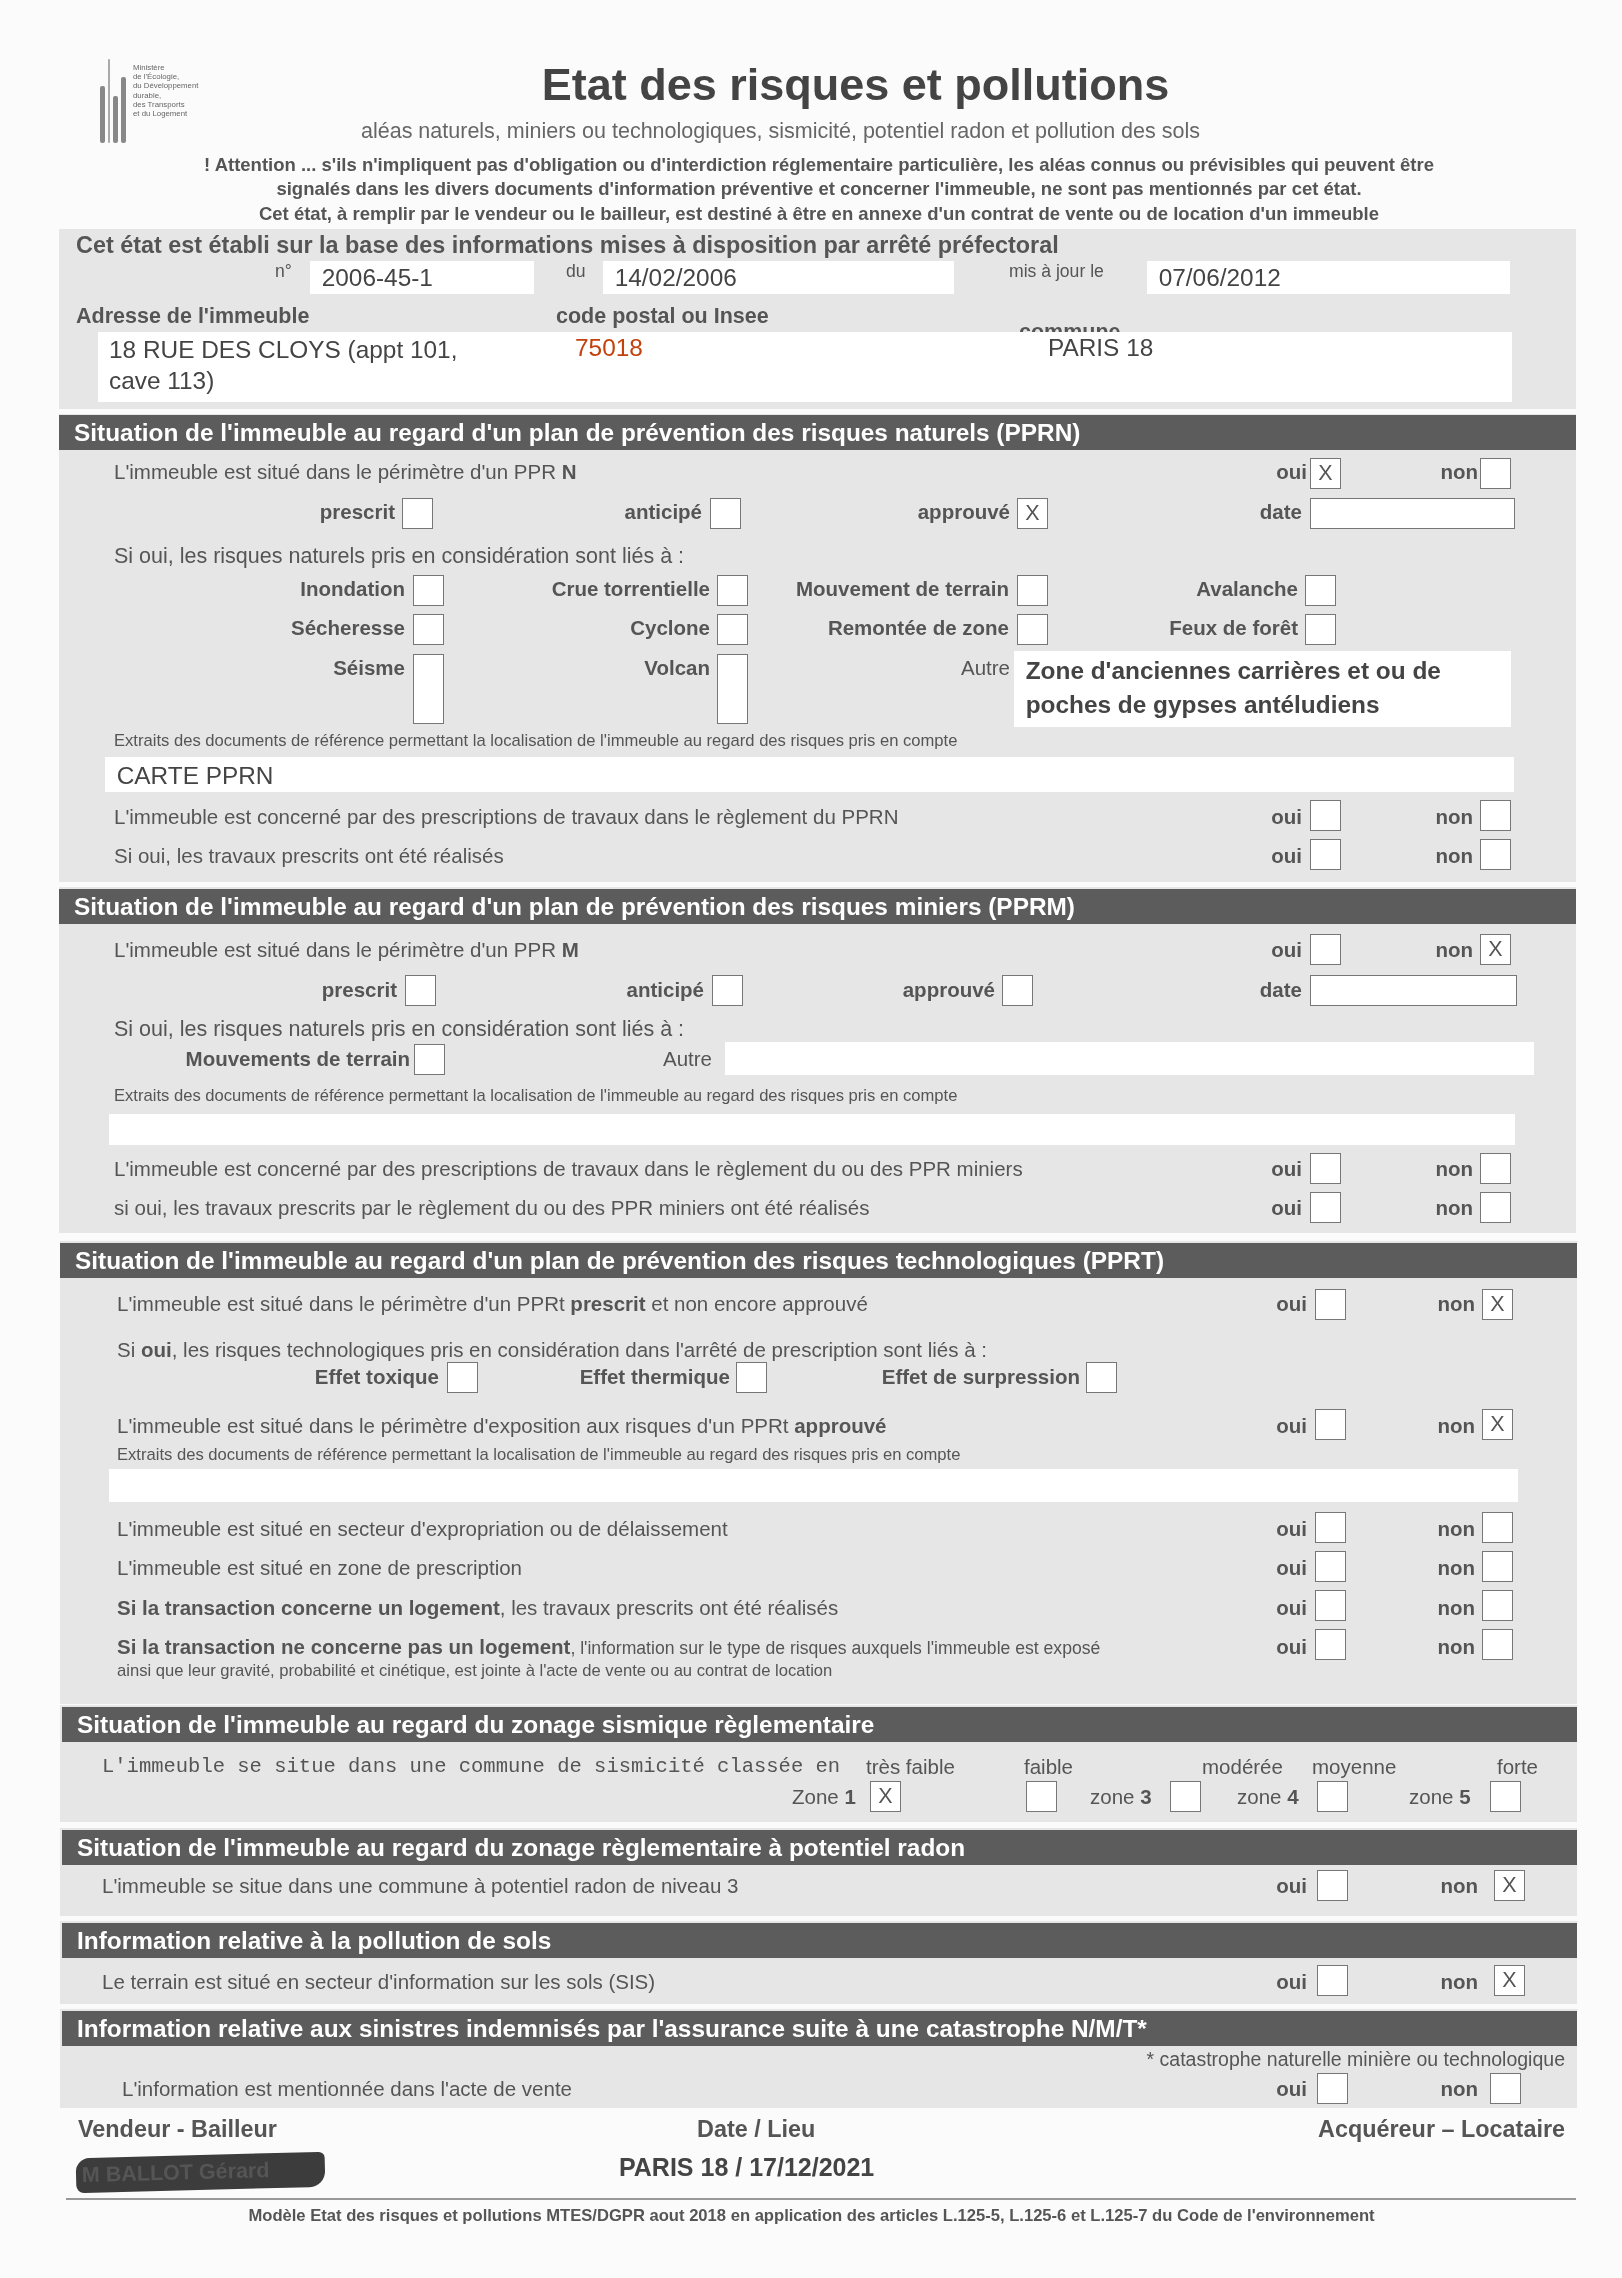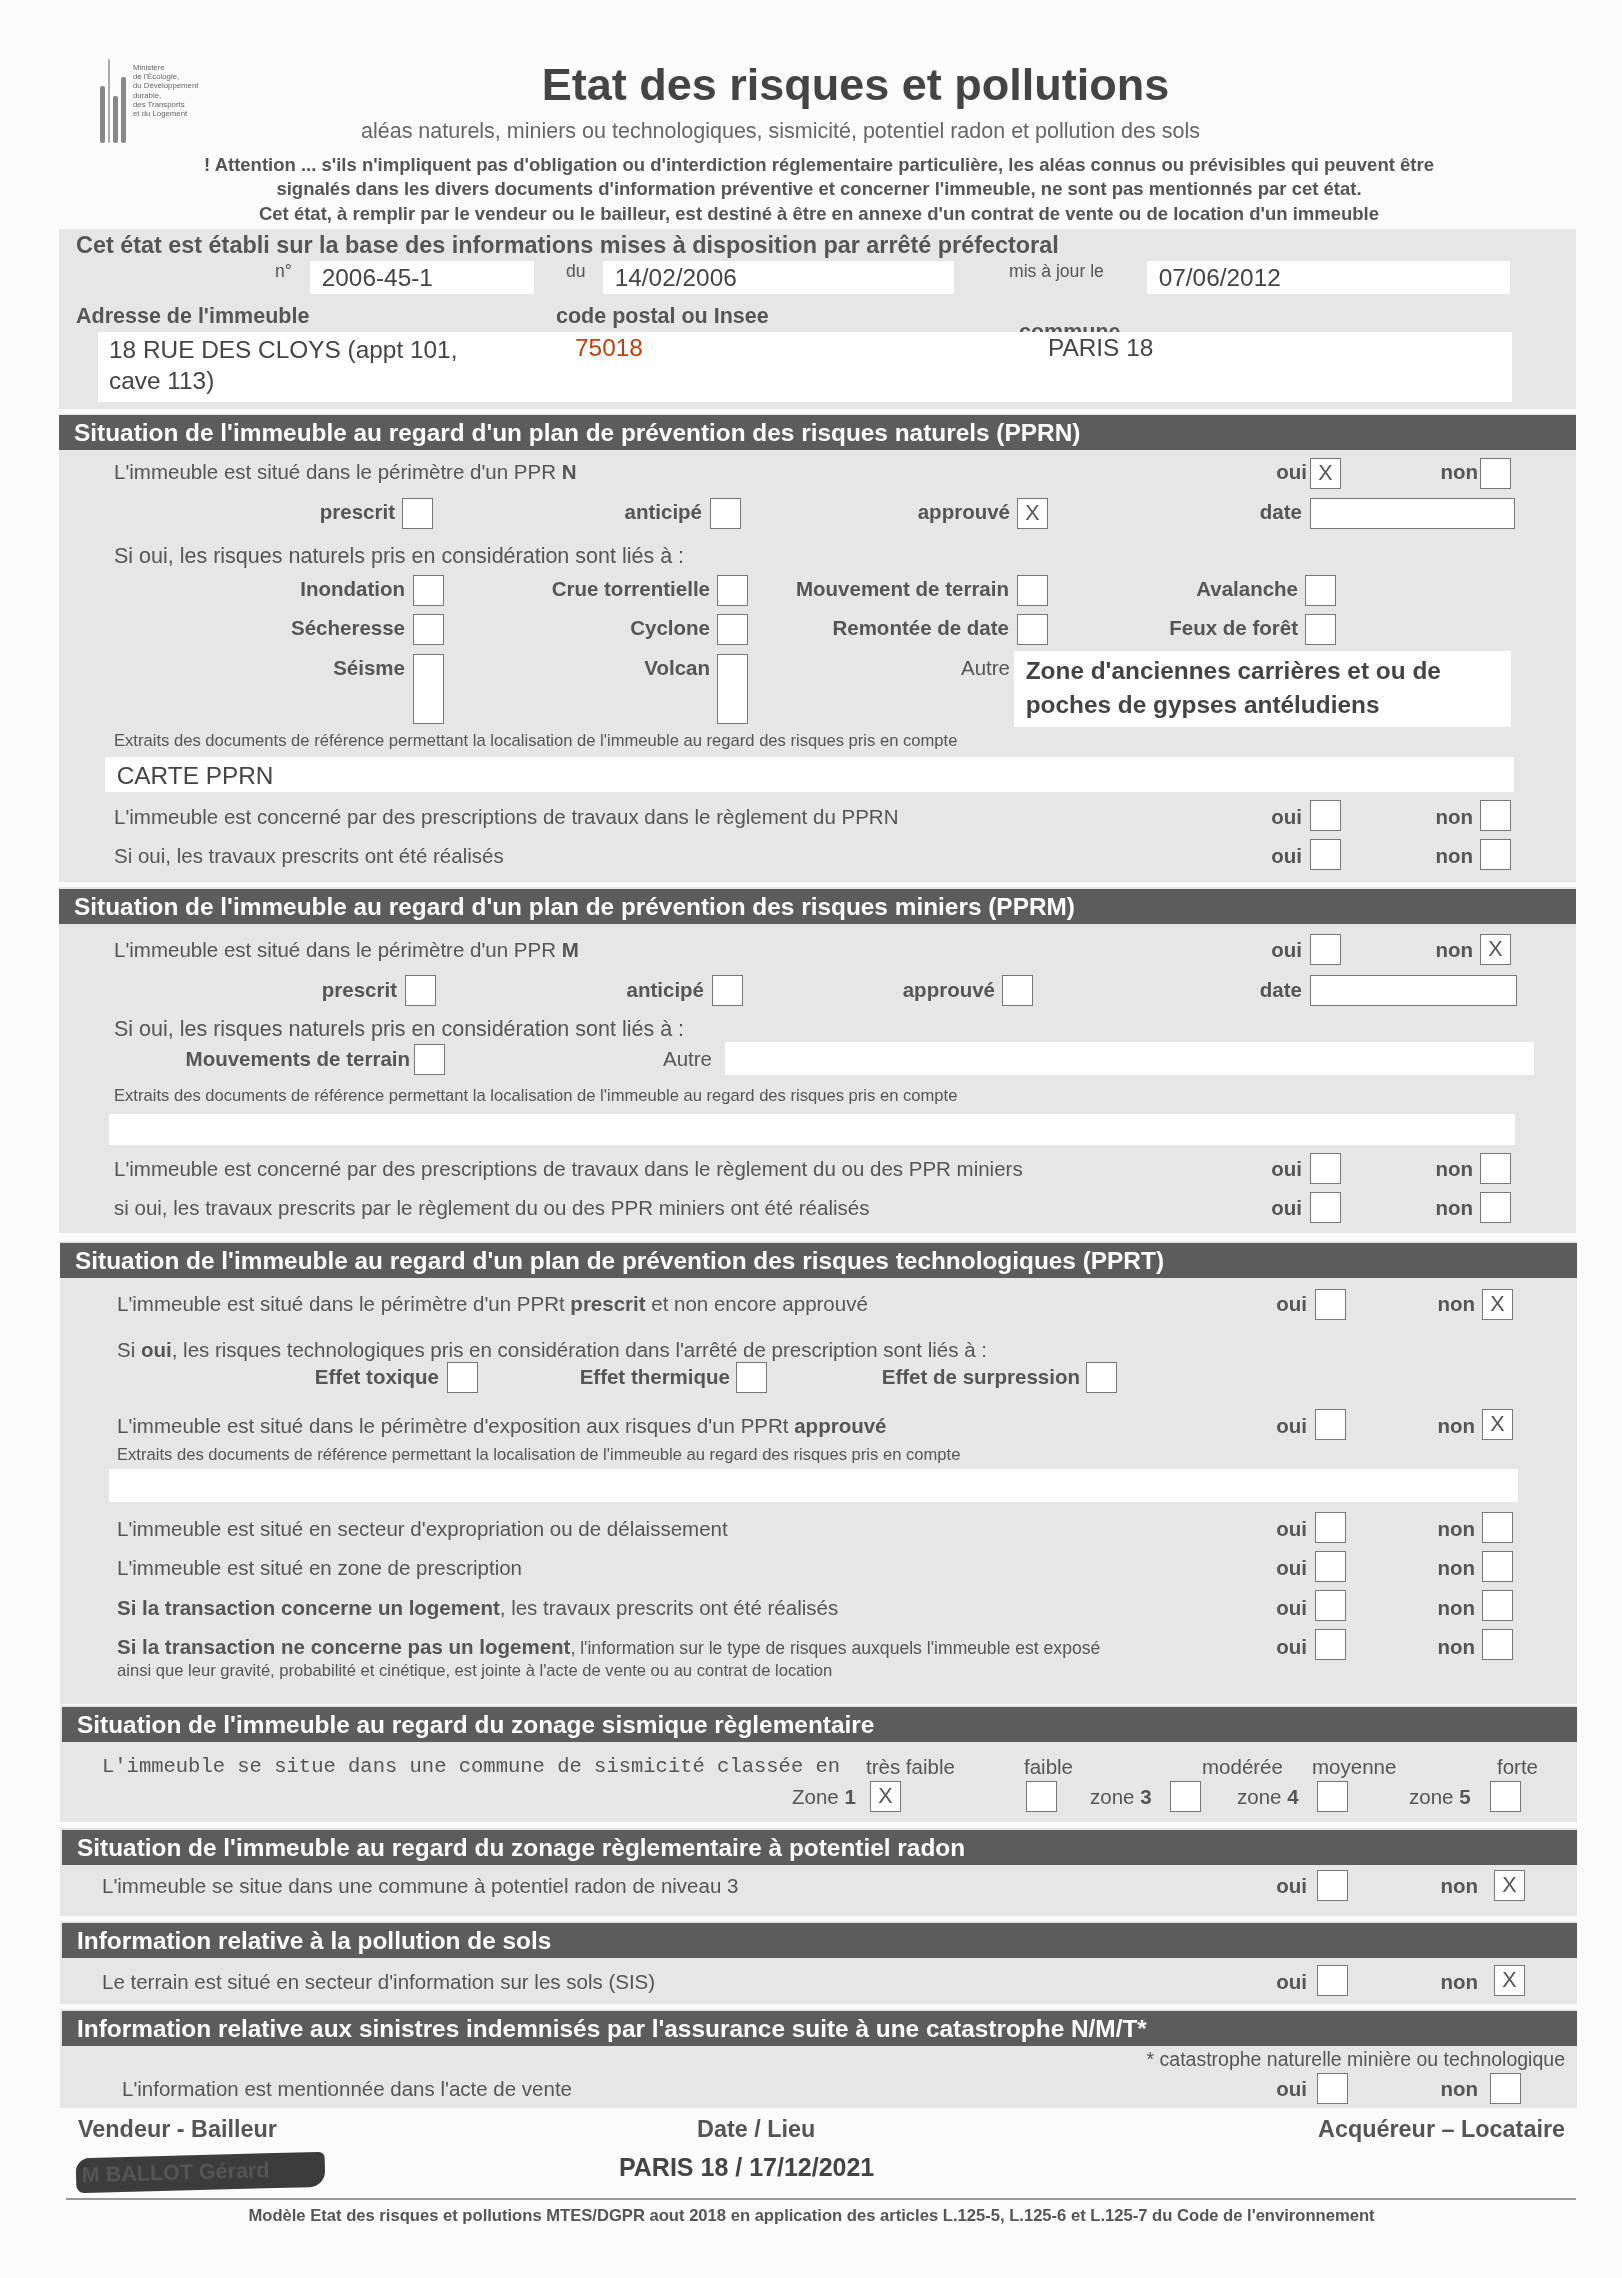--- a/index.html
+++ b/index.html
@@ -94,21 +94,21 @@
 <div class="cb" style="left:717px;top:575px;"></div>
 <div class="abs opt" style="left:751px;top:577px;width:258px;">Mouvement de terrain</div>
 <div class="cb" style="left:1017px;top:575px;"></div>
 <div class="abs opt" style="left:1122px;top:577px;width:176px;">Avalanche</div>
 <div class="cb" style="left:1305px;top:575px;"></div>
 
 <div class="abs opt" style="left:195px;top:616px;width:210px;">Sécheresse</div>
 <div class="cb" style="left:413px;top:614px;"></div>
 <div class="abs opt" style="left:488px;top:616px;width:222px;">Cyclone</div>
 <div class="cb" style="left:717px;top:614px;"></div>
-<div class="abs opt" style="left:751px;top:616px;width:258px;">Remontée de date</div>
+<div class="abs opt" style="left:751px;top:616px;width:258px;">Remontée de zone</div>
 <div class="cb" style="left:1017px;top:614px;"></div>
 <div class="abs opt" style="left:1122px;top:616px;width:176px;">Feux de forêt</div>
 <div class="cb" style="left:1305px;top:614px;"></div>
 
 <div class="abs opt" style="left:195px;top:656px;width:210px;">Séisme</div>
 <div class="cb cbt" style="left:413px;top:654px;"></div>
 <div class="abs opt" style="left:488px;top:656px;width:222px;">Volcan</div>
 <div class="cb cbt" style="left:717px;top:654px;"></div>
 <div class="abs" style="left:951px;top:656px;width:59px;text-align:right;font-size:20.5px;color:#555;">Autre</div>
 <div class="field" style="left:1014px;top:651px;width:497px;height:76px;font-weight:bold;font-size:24.4px;line-height:34px;padding-top:2.9px;">

